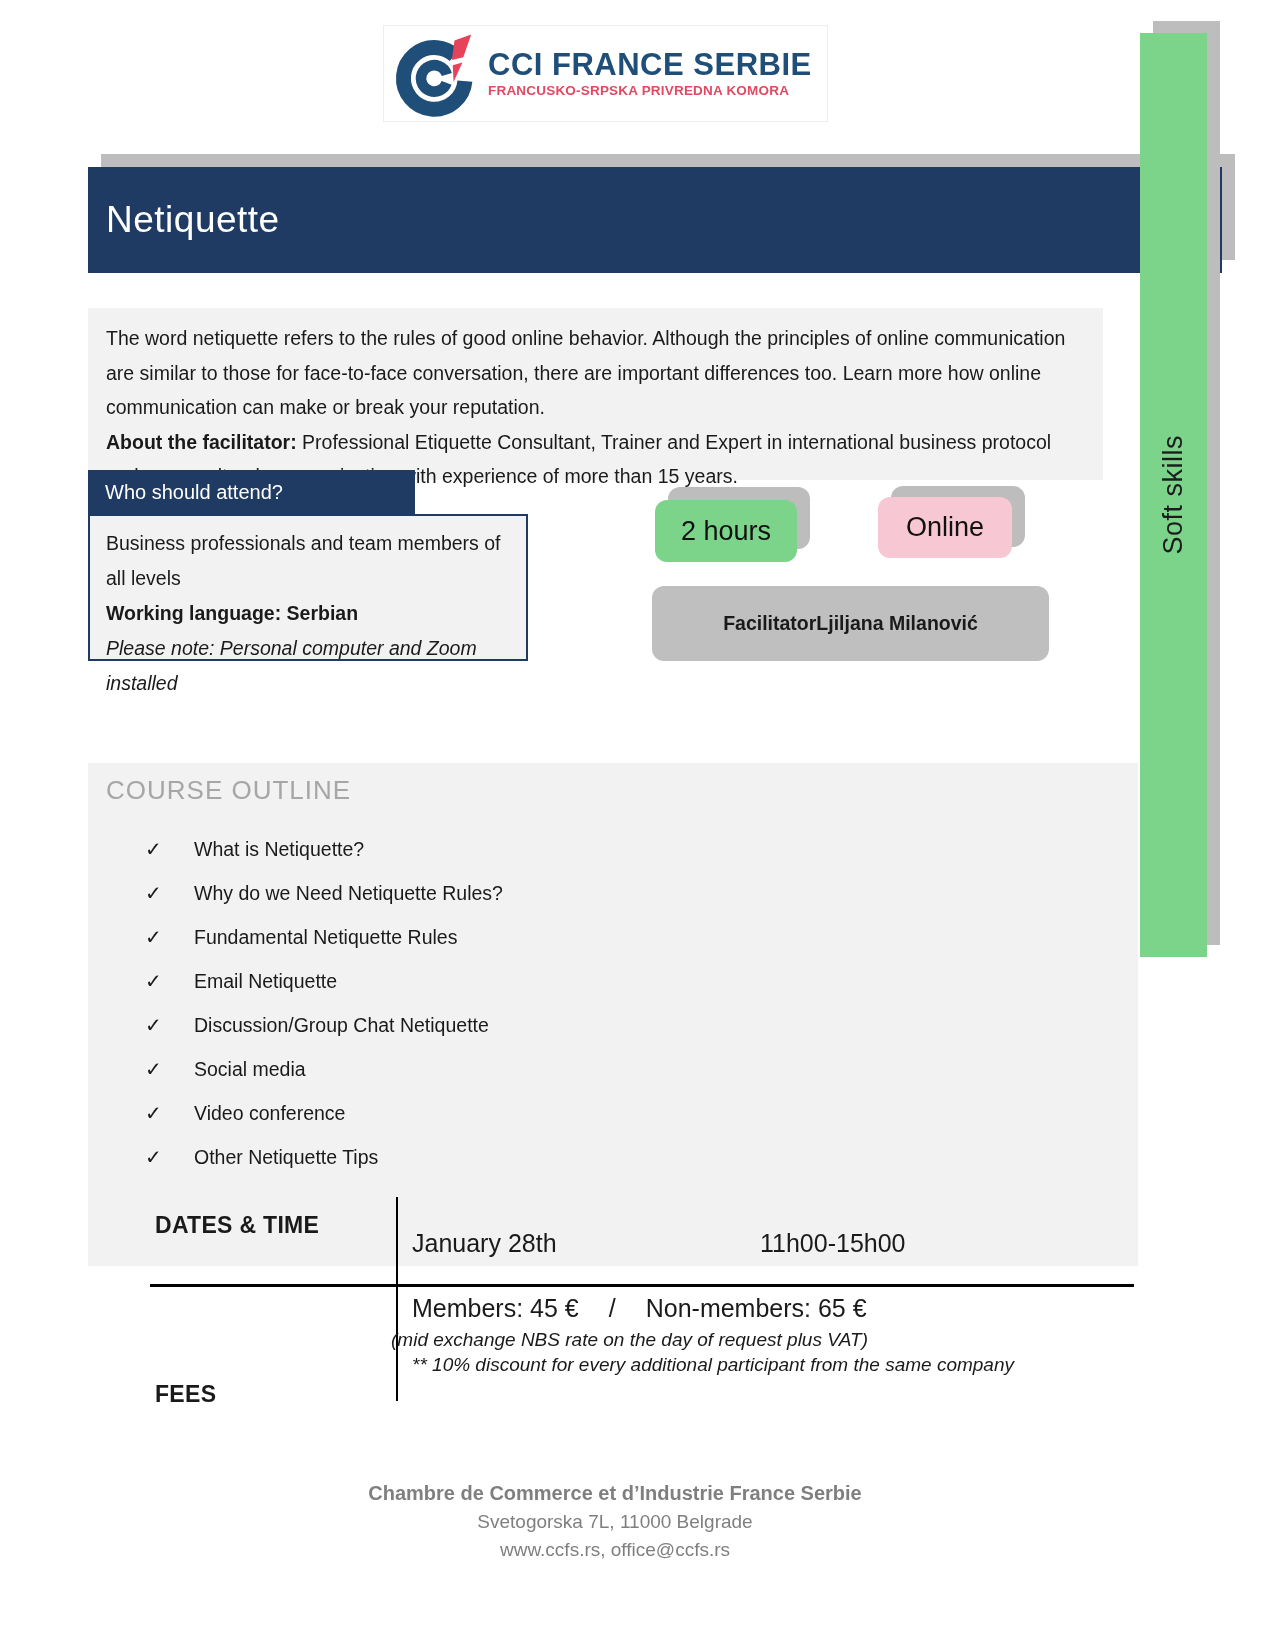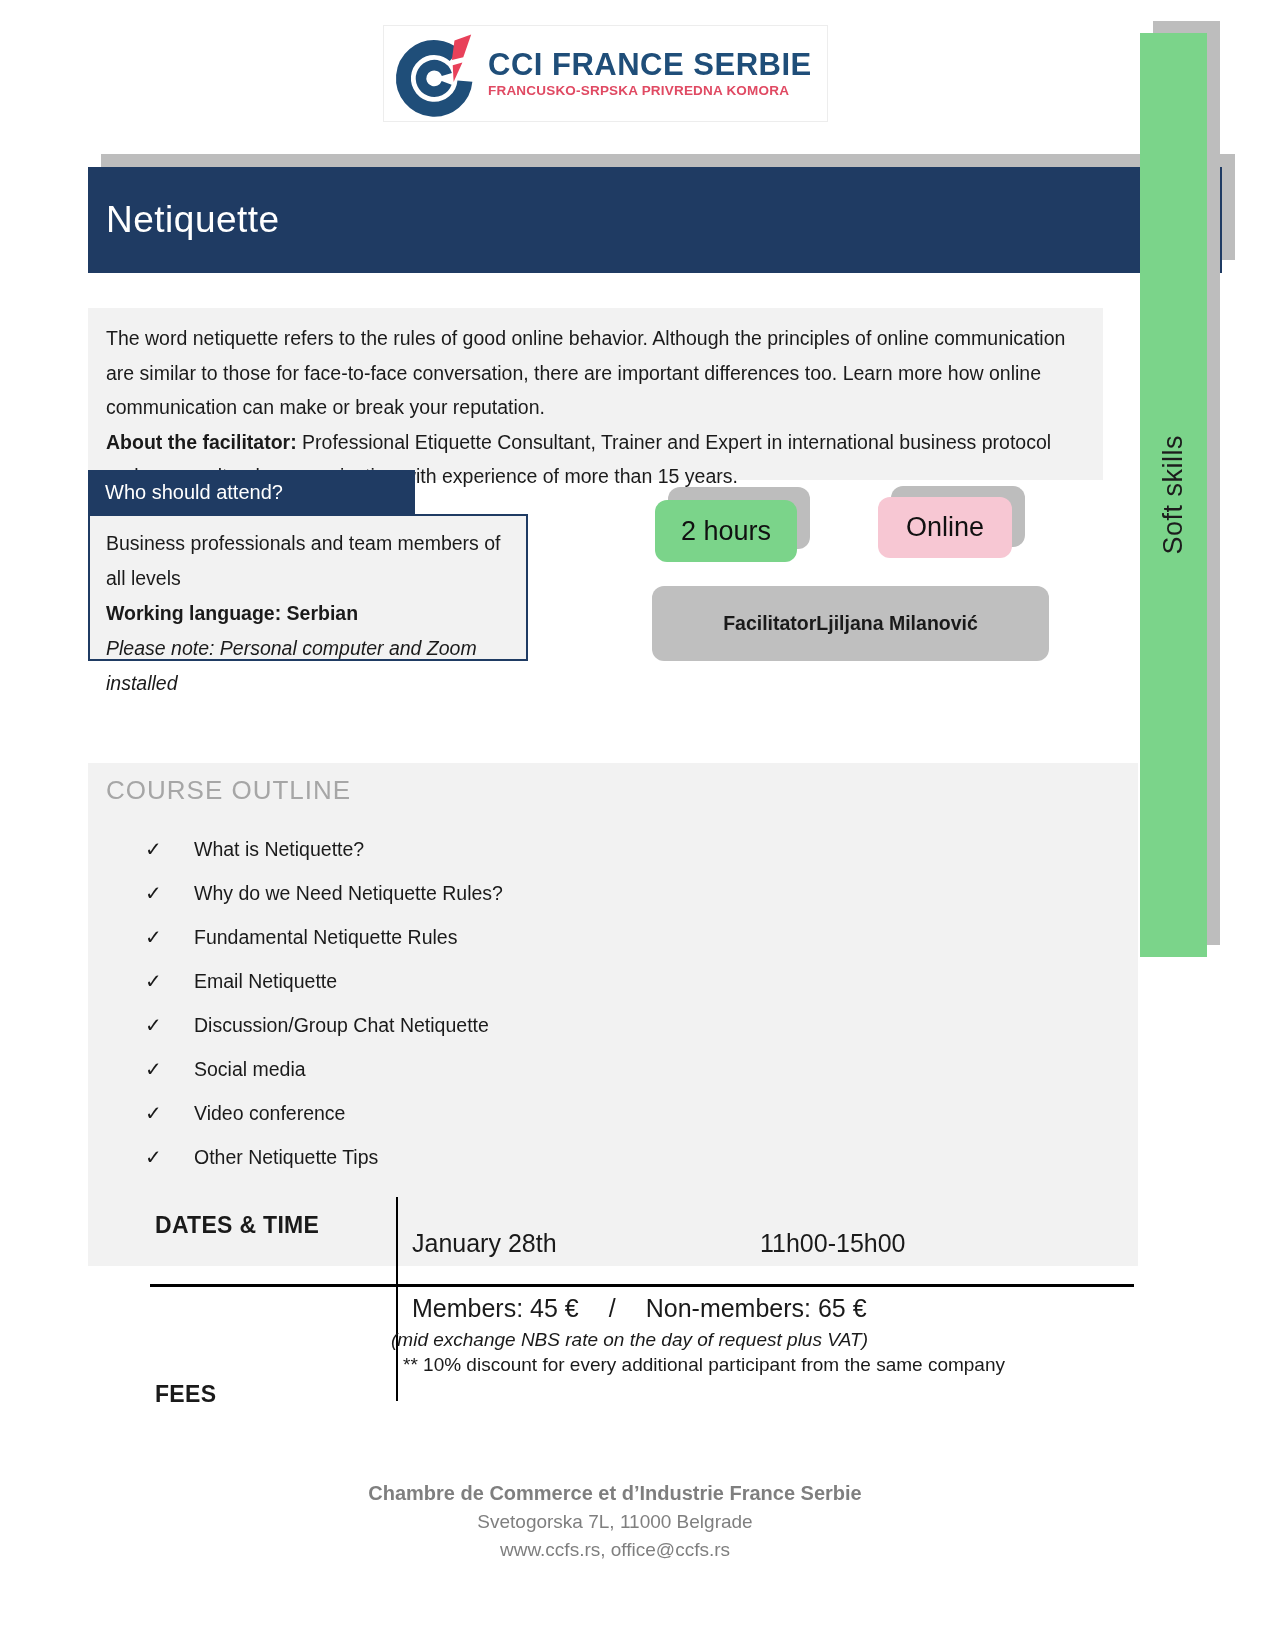--- a/index.html
+++ b/index.html
@@ -77,21 +77,21 @@
 
   
   .vline{ left:396px; top:1197px; width:2px; height:204px; background:#000; }
   .hline{ left:150px; top:1284px; width:984px; height:3px; background:#000; }
   .dates-label{ left:155px; top:1212px; font-size:23px; font-weight:bold; letter-spacing:.3px; }
   .date-value{ left:412px; top:1229px; font-size:25px; }
   .time-value{ left:760px; top:1229px; font-size:25px; }
   .fees-members-row{ left:412px; top:1294px; font-size:25px; }
   .fees-members-row .sep{ margin:0 30px; }
   .fees-note1{ left:391px; top:1329px; font-size:19px; font-style:italic; }
-  .fees-note2{ left:403px; top:1354px; font-size:19px; }
+  .fees-note2{ left:412px; top:1354px; font-size:19px; font-style:italic; }
   .fees-label{ left:155px; top:1381px; font-size:23px; font-weight:bold; letter-spacing:.3px; }
 
   
   .footer{ left:250px; top:1478px; width:730px; text-align:center; color:var(--footer_gray); }
   .footer-org{ font-size:20px; font-weight:bold; line-height:30px; }
   .footer-address{ font-size:19px; line-height:28px; }
   .footer-contacts{ font-size:19px; line-height:27px; }
 </style>
 </head>
 <body>

